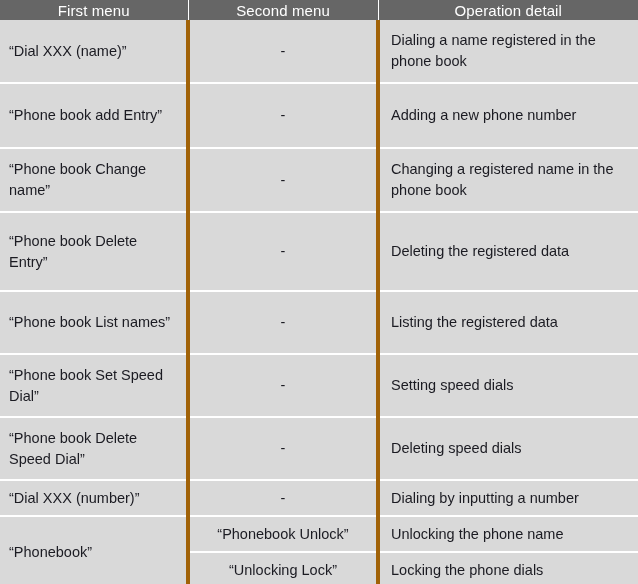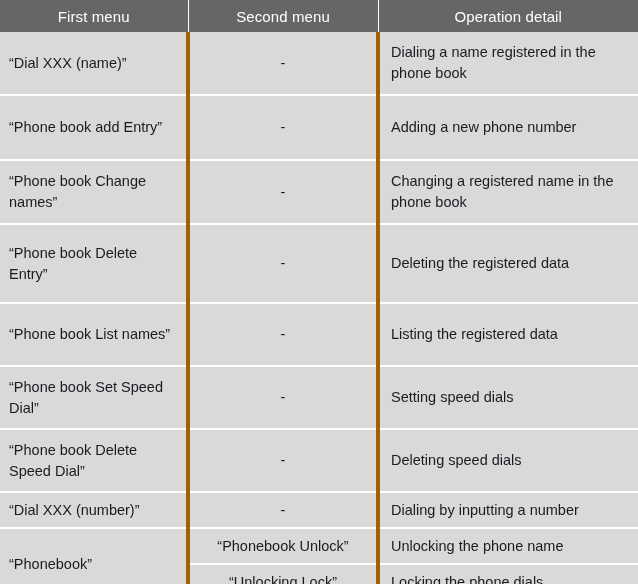--- a/index.html
+++ b/index.html
@@ -27,21 +27,21 @@
   .voice-command-table col.col-detail  { width: 260px; }
 
   thead th {
     background: #666666;
     color: #ffffff;
     font-weight: normal;
     font-size: 15px;
     letter-spacing: 0.1px;
     text-align: center;
     vertical-align: middle;
-    height: 32px;
+    height: 20px;
     padding: 0 4px;
     border-right: 1px solid #ffffff;
   }
   thead th:last-child { border-right: none; }
 
   tbody td {
     background: #d9d9d9;
     color: #1b1b22;
     font-size: 14.5px;
     line-height: 1.42;
@@ -96,21 +96,21 @@
       <td class="cell-detail">Dialing a name registered in the phone book</td>
     </tr>
 
     <tr style="height:65px;">
       <td class="cell-first">“Phone book add Entry”</td>
       <td class="cell-second cell-dash">-</td>
       <td class="cell-detail">Adding a new phone number</td>
     </tr>
 
     <tr style="height:64px;">
-      <td class="cell-first">“Phone book Change names”</td>
+      <td class="cell-first">“Phone book Change name”</td>
       <td class="cell-second cell-dash">-</td>
       <td class="cell-detail">Changing a registered name in the phone book</td>
     </tr>
 
     <tr style="height:79px;">
       <td class="cell-first">“Phone book Delete Entry”</td>
       <td class="cell-second cell-dash">-</td>
       <td class="cell-detail">Deleting the registered data</td>
     </tr>
 

